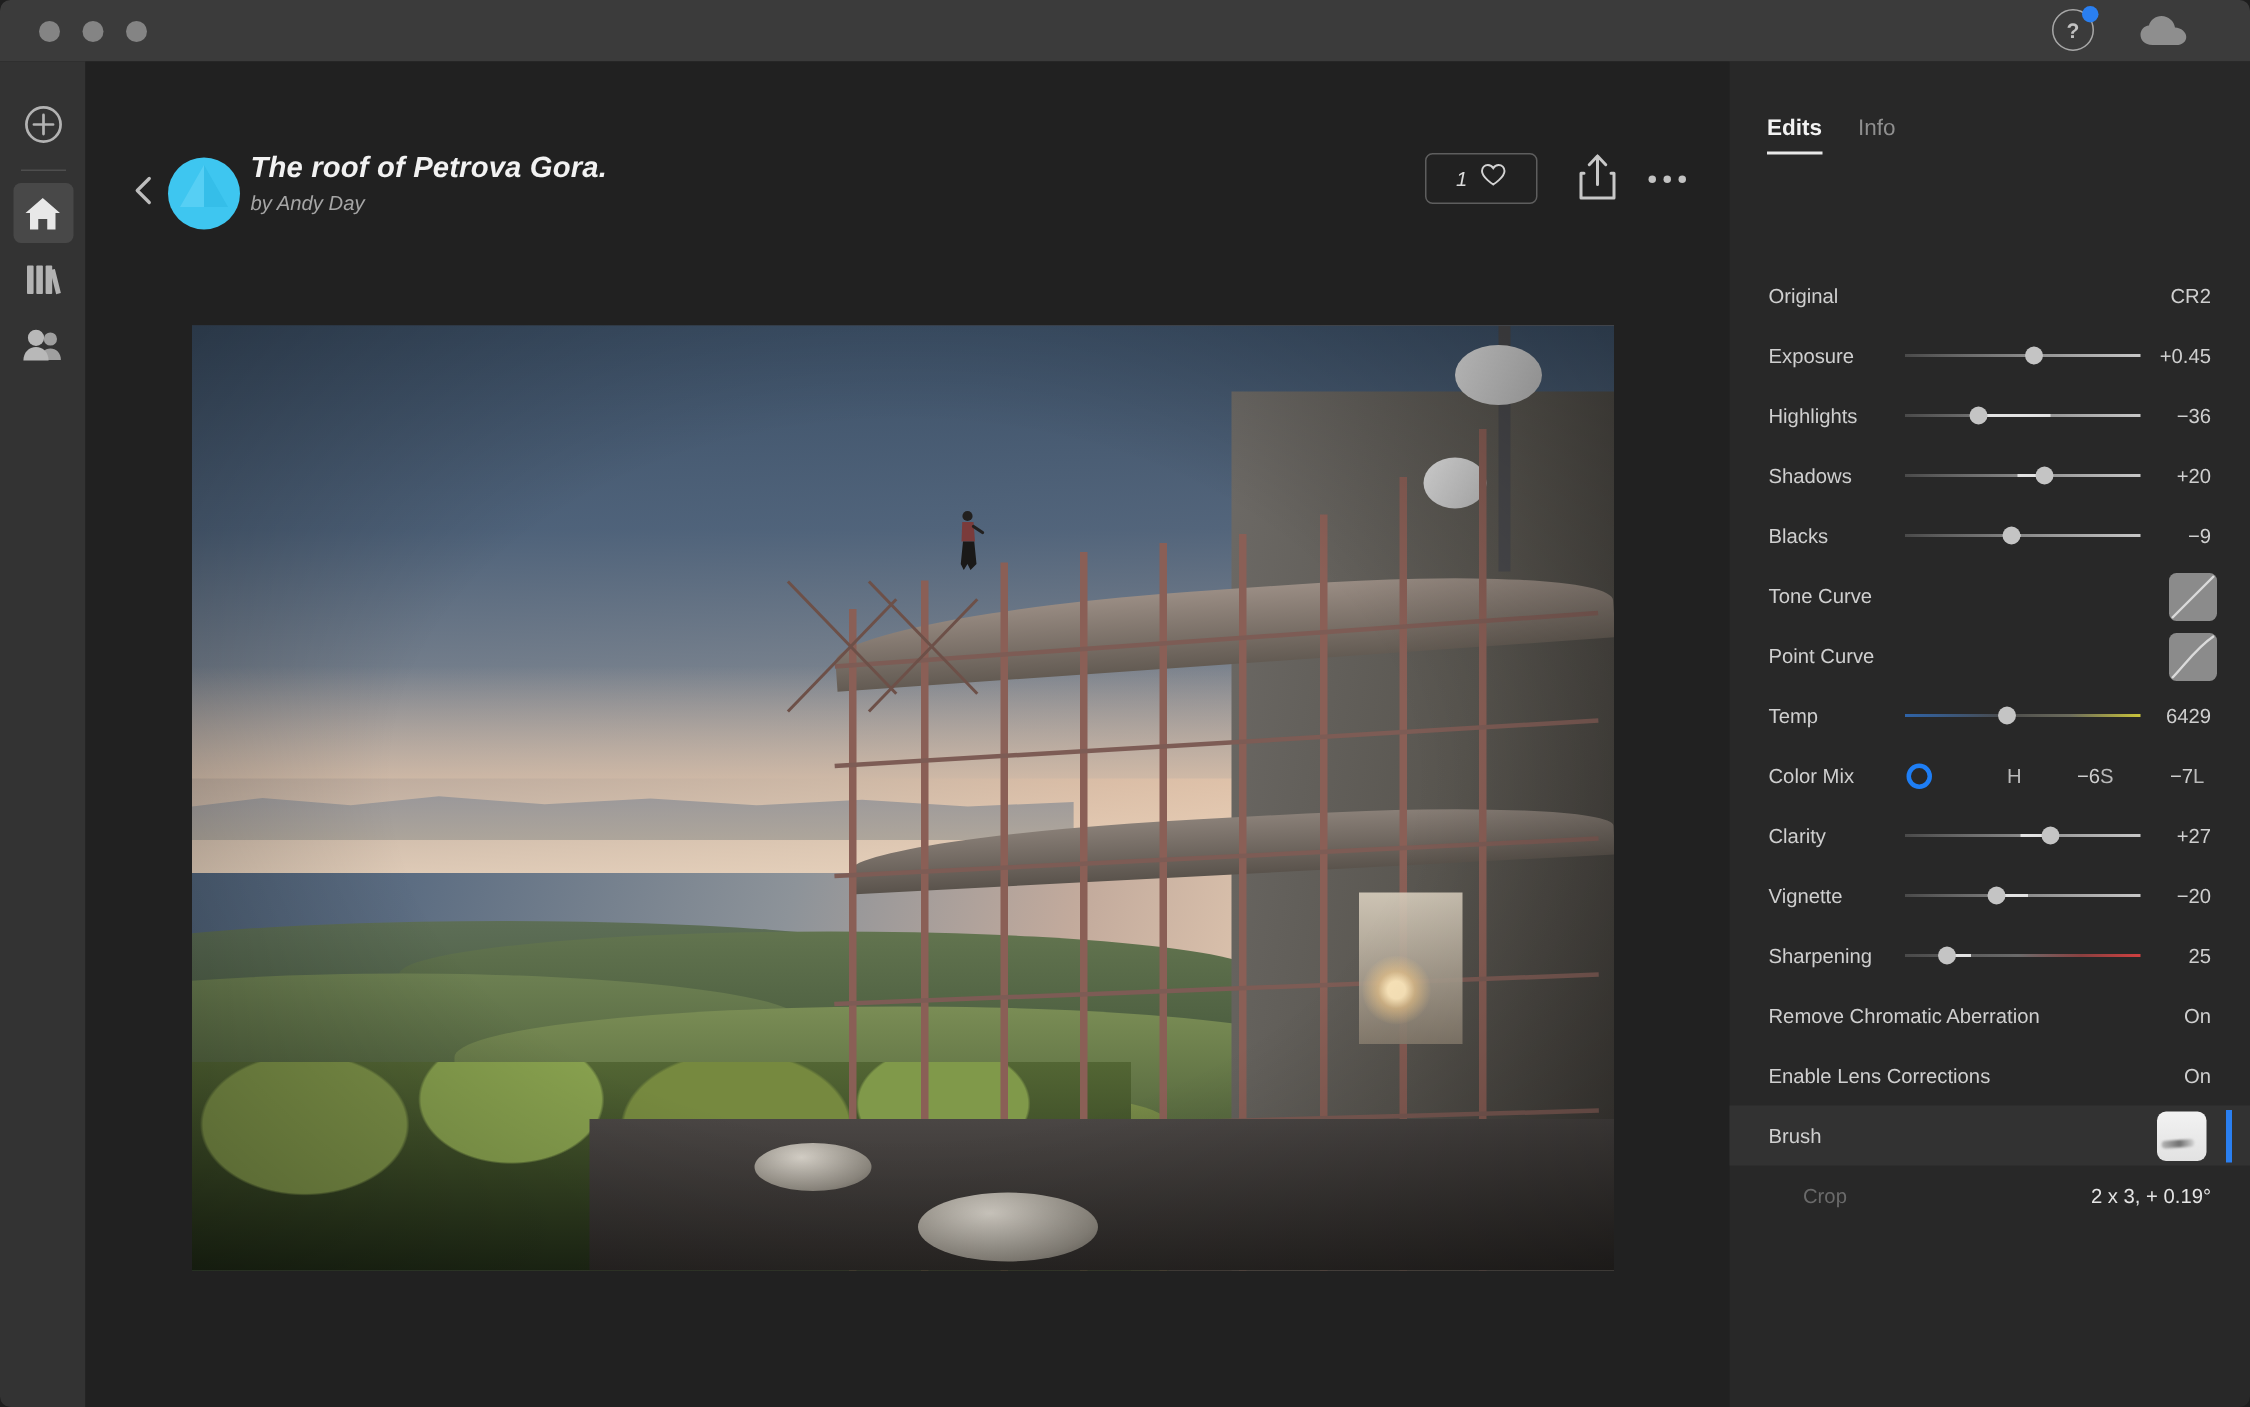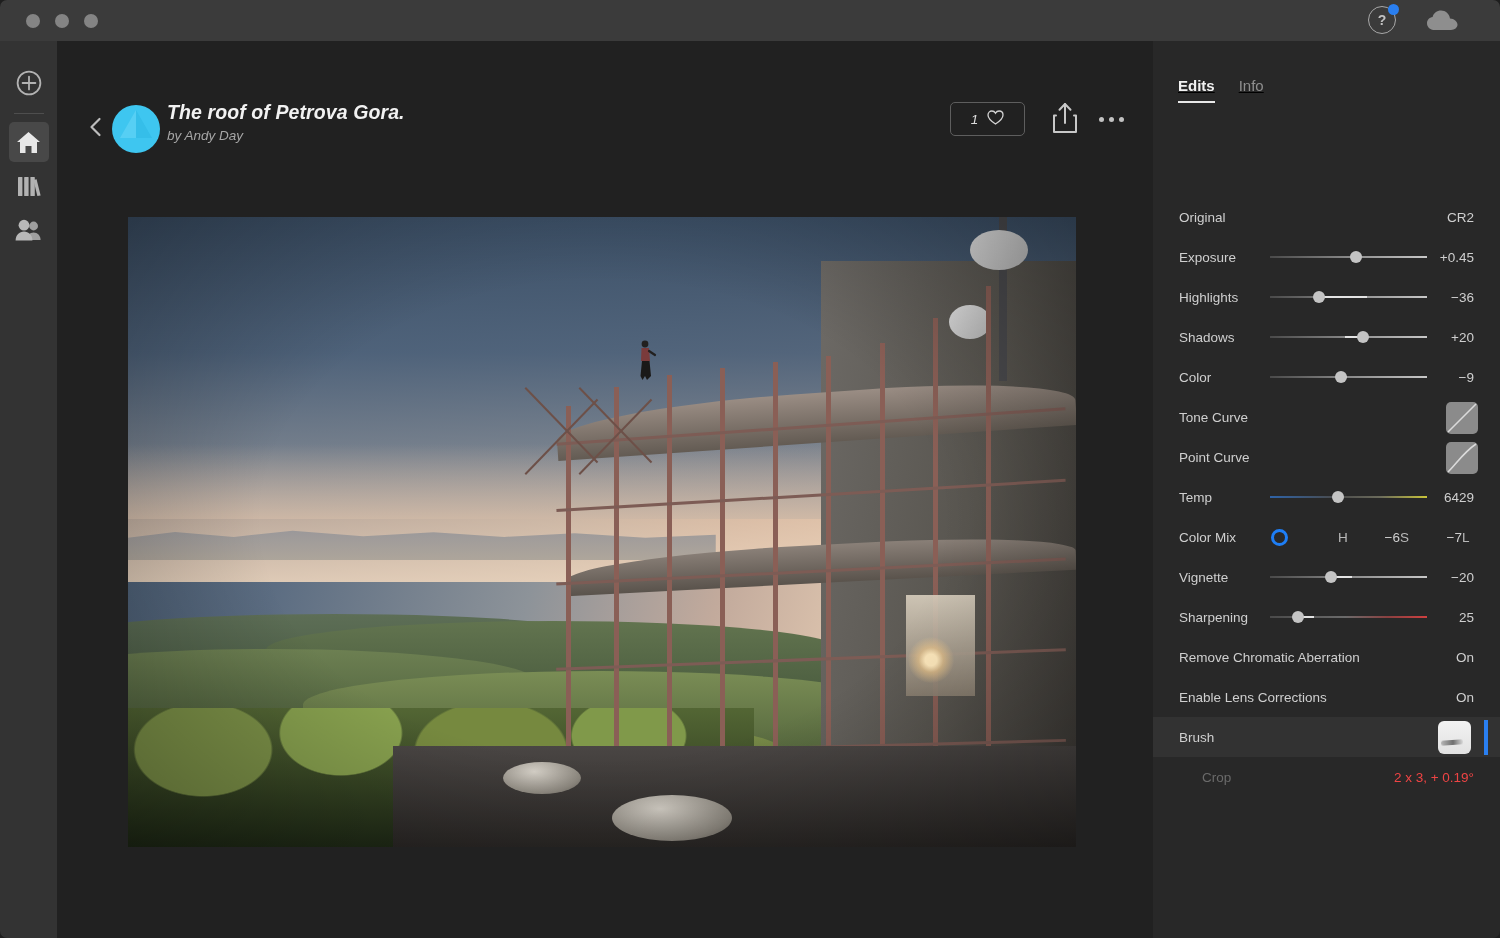--- a/index.html
+++ b/index.html
@@ -213,48 +213,48 @@
 
   
   .panel {
     position:absolute; left:1153px; top:41px;
     width:347px; height:897px;
     background:#282828;
     border-bottom-right-radius:7px;
   }
   .tabs {
     position:absolute; left:25px; top:36px;
-    display:flex; gap:24px; align-items:flex-start;text-decoration:underline;
+    display:flex; gap:24px; align-items:flex-start;
   }
   .tab {
     color:#8f8f8f; font-size:15px; padding-bottom:9px; position:relative;
   }
   .tab.active { color:#f2f2f2; font-weight:700; }
   .tab.active::after {
     content:""; position:absolute; left:0; bottom:0;
     width:100%; height:2px; background:#e8e8e8;
   }
 
-  .rows { position:absolute; left:0; top:156px; width:347px; }
+  .rows { position:absolute; left:0; top:136px; width:347px; }
   .row {
     position:relative; height:40px;
     display:flex; align-items:center;
   }
   .row.sel { background:#323232; }
   .rlabel {
     position:absolute; left:26px;
     color:#cfcfcf; font-size:13.5px; white-space:nowrap;
   }
   .row.dim .rlabel { color:#6a6a6a;margin-left:23px; }
   .rvalue {
     position:absolute; right:26px;
     color:#cfcfcf; font-size:13.5px; text-align:right;
     white-space:nowrap;
   }
-  .row.dim .rvalue { color:#ef4444; }
+  .row.dim .rvalue { color:#e5e5e5; }
 
   .slider {
     position:absolute; left:117px; width:157px; height:14px;
     display:flex; align-items:center;
   }
   .track {
     position:absolute; left:0; top:6px; width:157px; height:2px;
     background:linear-gradient(to right,#4a4a4a,#c8c8c8);
   }
   .track.temp {
@@ -523,21 +523,21 @@
         <div class="row">
           <div class="rlabel">Shadows</div>
           <div class="slider">
             <div class="track"></div>
             <div class="fill" style="left: 75.36px; width: 17.27px;"></div>
             <div class="thumb" style="left: 92.63px;"></div>
           </div>
           <div class="rvalue">+20</div>
         </div>
         <div class="row">
-          <div class="rlabel">Color</div>
+          <div class="rlabel">Blacks</div>
           <div class="slider">
             <div class="track"></div>
             <div class="fill" style="left: 70.65px; width: 6.28px;"></div>
             <div class="thumb" style="left: 70.65px;"></div>
           </div>
           <div class="rvalue">−9</div>
         </div>
         <div class="row">
           <div class="rlabel">Tone Curve</div>
           <div class="curve-thumb">
@@ -568,20 +568,29 @@
           <div class="hsl">
             <span class="k">H</span>
             <span class="v">−6</span>
             <span class="k">S</span>
             <span class="v">−7</span>
             <span class="k">L</span>
             <span class="v">+10</span>
           </div>
         </div>
         <div class="row">
+          <div class="rlabel">Clarity</div>
+          <div class="slider">
+            <div class="track"></div>
+            <div class="fill" style="left: 76.93px; width: 20.41px;"></div>
+            <div class="thumb" style="left: 97.34px;"></div>
+          </div>
+          <div class="rvalue">+27</div>
+        </div>
+        <div class="row">
           <div class="rlabel">Vignette</div>
           <div class="slider">
             <div class="track"></div>
             <div class="fill" style="left: 61.23px; width: 20.41px;"></div>
             <div class="thumb" style="left: 61.23px;"></div>
           </div>
           <div class="rvalue">−20</div>
         </div>
         <div class="row">
           <div class="rlabel">Sharpening</div>

